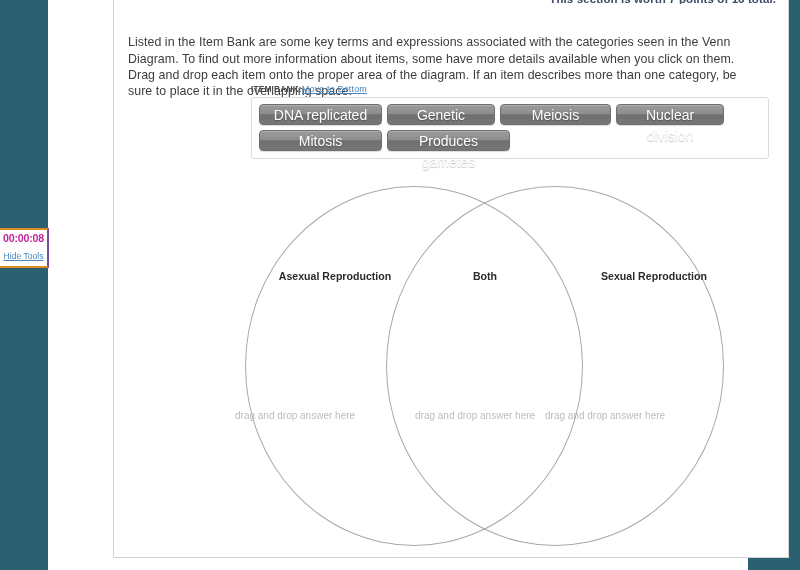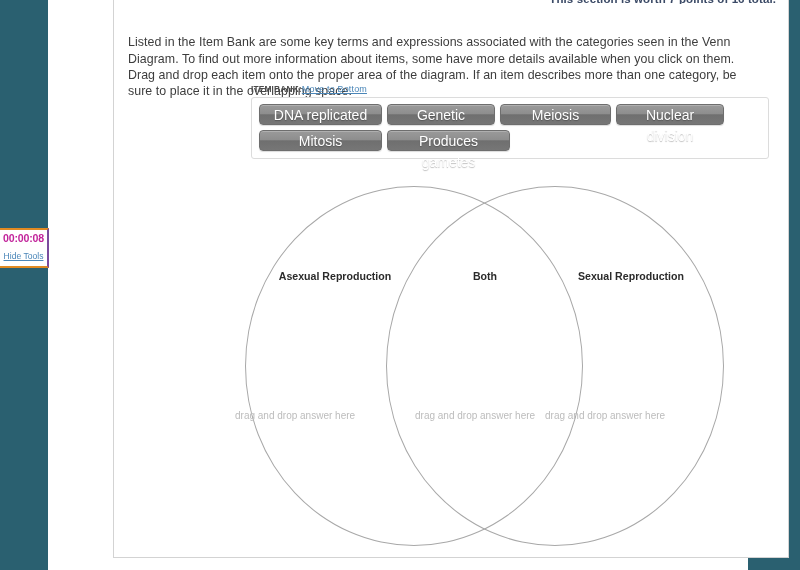--- a/index.html
+++ b/index.html
@@ -166,21 +166,21 @@
     position: absolute;
     top: 84px;
     font-size: 10.6px;
     font-weight: bold;
     color: #2b2b2b;
     text-align: center;
     white-space: nowrap;
   }
   #venn-label-left  { left: 55px;  width: 200px; }
   #venn-label-both  { left: 235px; width: 140px; }
-  #venn-label-right { left: 351px; width: 200px; }
+  #venn-label-right { left: 374px; width: 200px; }
 
   .venn-drop {
     position: absolute;
     top: 180px;
     font-size: 10px;
     color: #bcbcbc;
     text-align: left;
     white-space: nowrap;
     margin-top: 44px;
   }

